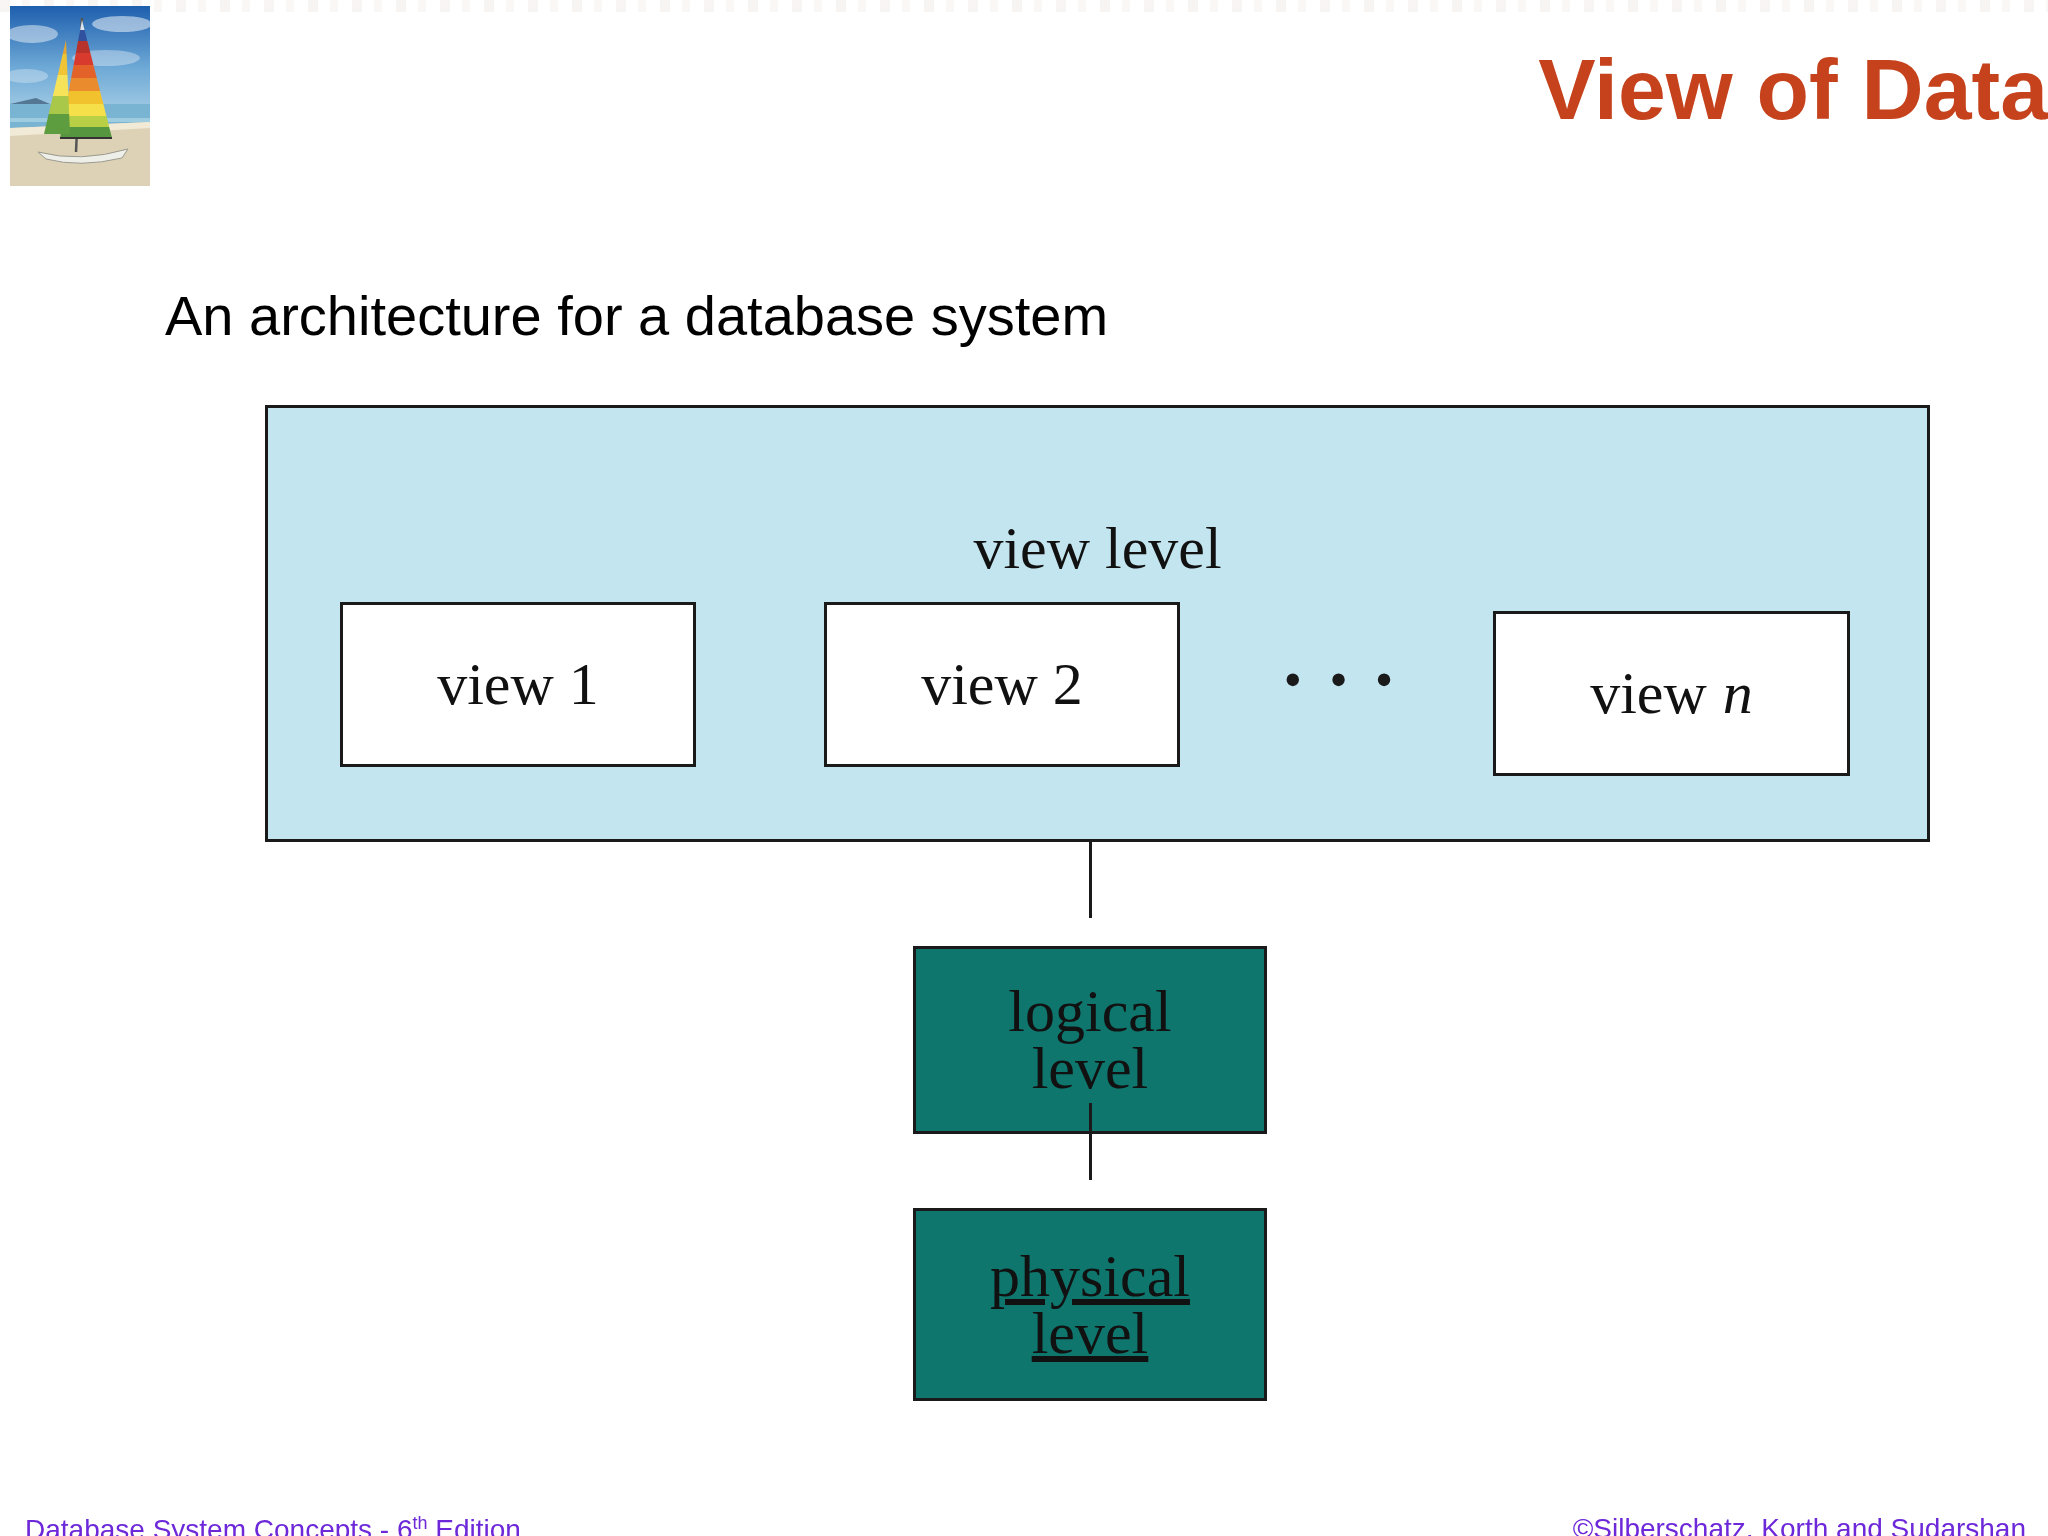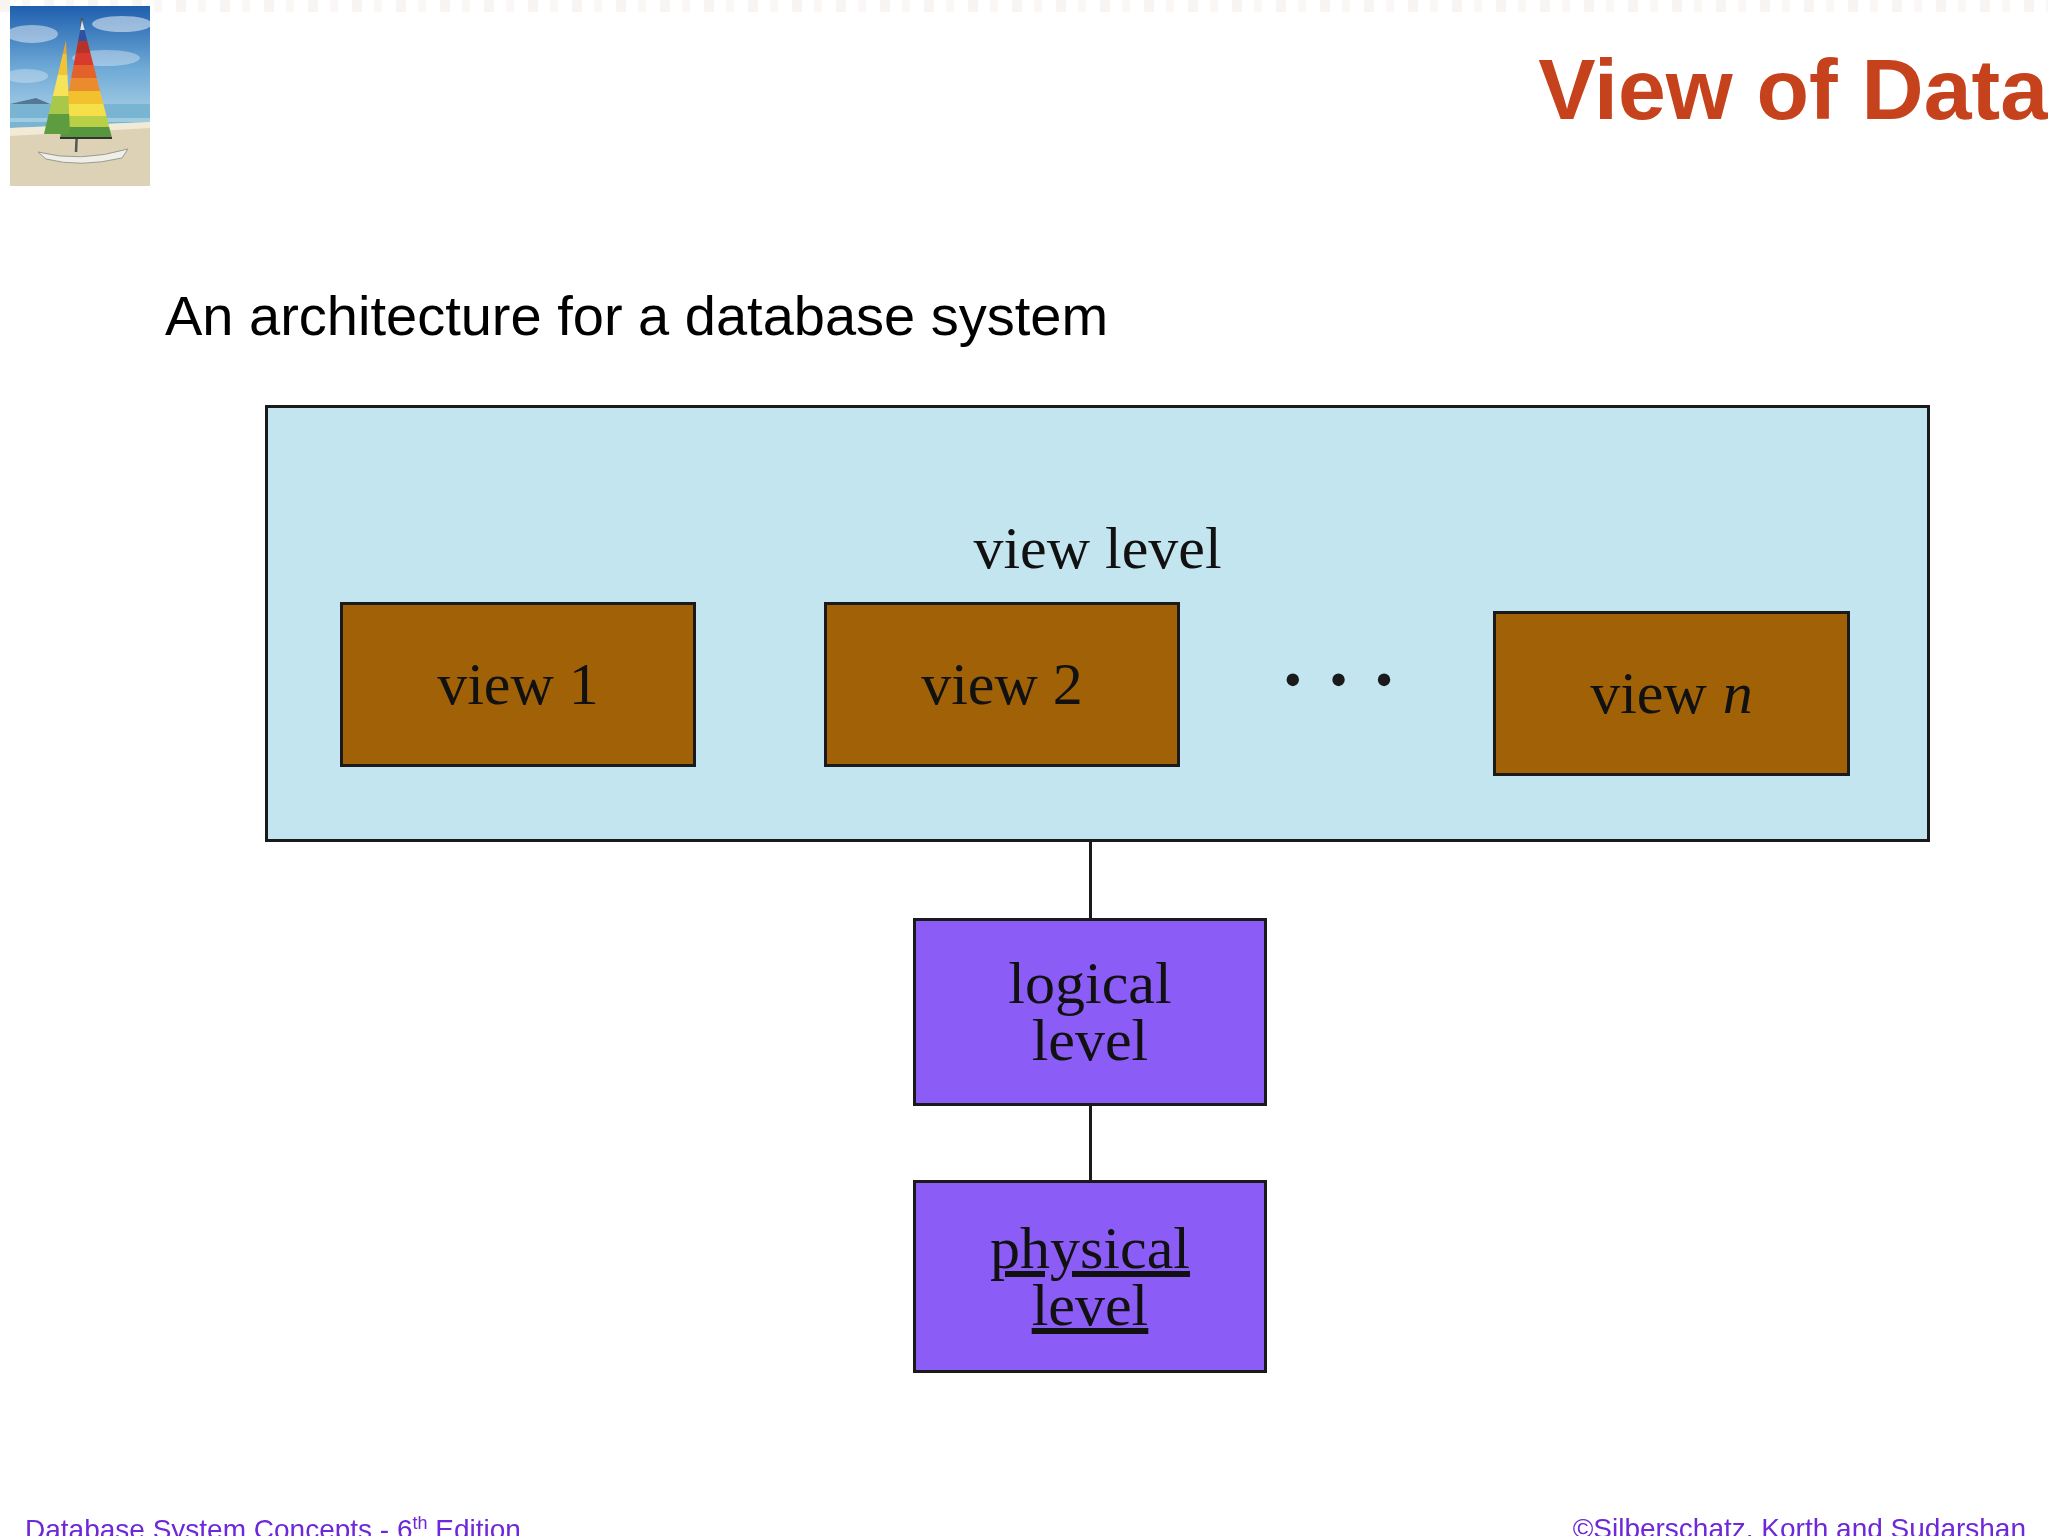--- a/index.html
+++ b/index.html
@@ -45,21 +45,21 @@
     border: 3px solid #1a1a1a;
     font-family: "Liberation Serif", serif;
     color: #111111;
   }
   .view-level-label {
     position: absolute; left: 0; right: 0; top: 62px;
     text-align: center; font-size: 60px; margin-top: 44px;
   }
   .view-box {
     position: absolute; top: 194px; height: 159px;
-    background: #a16207;
+    background: #ffffff;
     border: 3px solid #1a1a1a;
     display: flex; align-items: center; justify-content: center;
     font-size: 60px;
   }
   .view-box-1 { left: 72px;  width: 350px; }
   .view-box-2 { left: 556px; width: 350px; }
   .view-box-n { left: 1225px; width: 351px; margin-top: 9px; }
   .var-italic { font-style: italic; margin-left: 16px; }
   .dots {
     position: absolute; left: 955px; top: 245px; width: 240px;
@@ -68,27 +68,28 @@
   }
 
   .connector {
     position: absolute; left: 1089px; width: 3px; background: #1a1a1a;
   }
   .connector-1 { top: 839px;  height: 79px; }
   .connector-2 { top: 1103px; height: 77px; }
 
   .level-box {
     position: absolute; left: 913px; width: 348px;
-    background: #8b5cf6;
+    background: #0f766e;
     border: 3px solid #1a1a1a;
     display: flex; flex-direction: column;
     align-items: center; justify-content: center;
     font-family: "Liberation Serif", serif;
     font-size: 60px; line-height: 0.95; color: #111111;
     text-align: center;
+    margin-top: 28px;
   }
   .logical-box  { top: 918px;  height: 182px; }
   .physical-box { top: 1180px; height: 187px; text-decoration: underline; }
 
   
   .footer-left, .footer-center, .footer-right {
     position: absolute; top: 1513px;
     font-size: 28px; font-weight: normal; color: #6d28d9;
     white-space: pre;
   }

